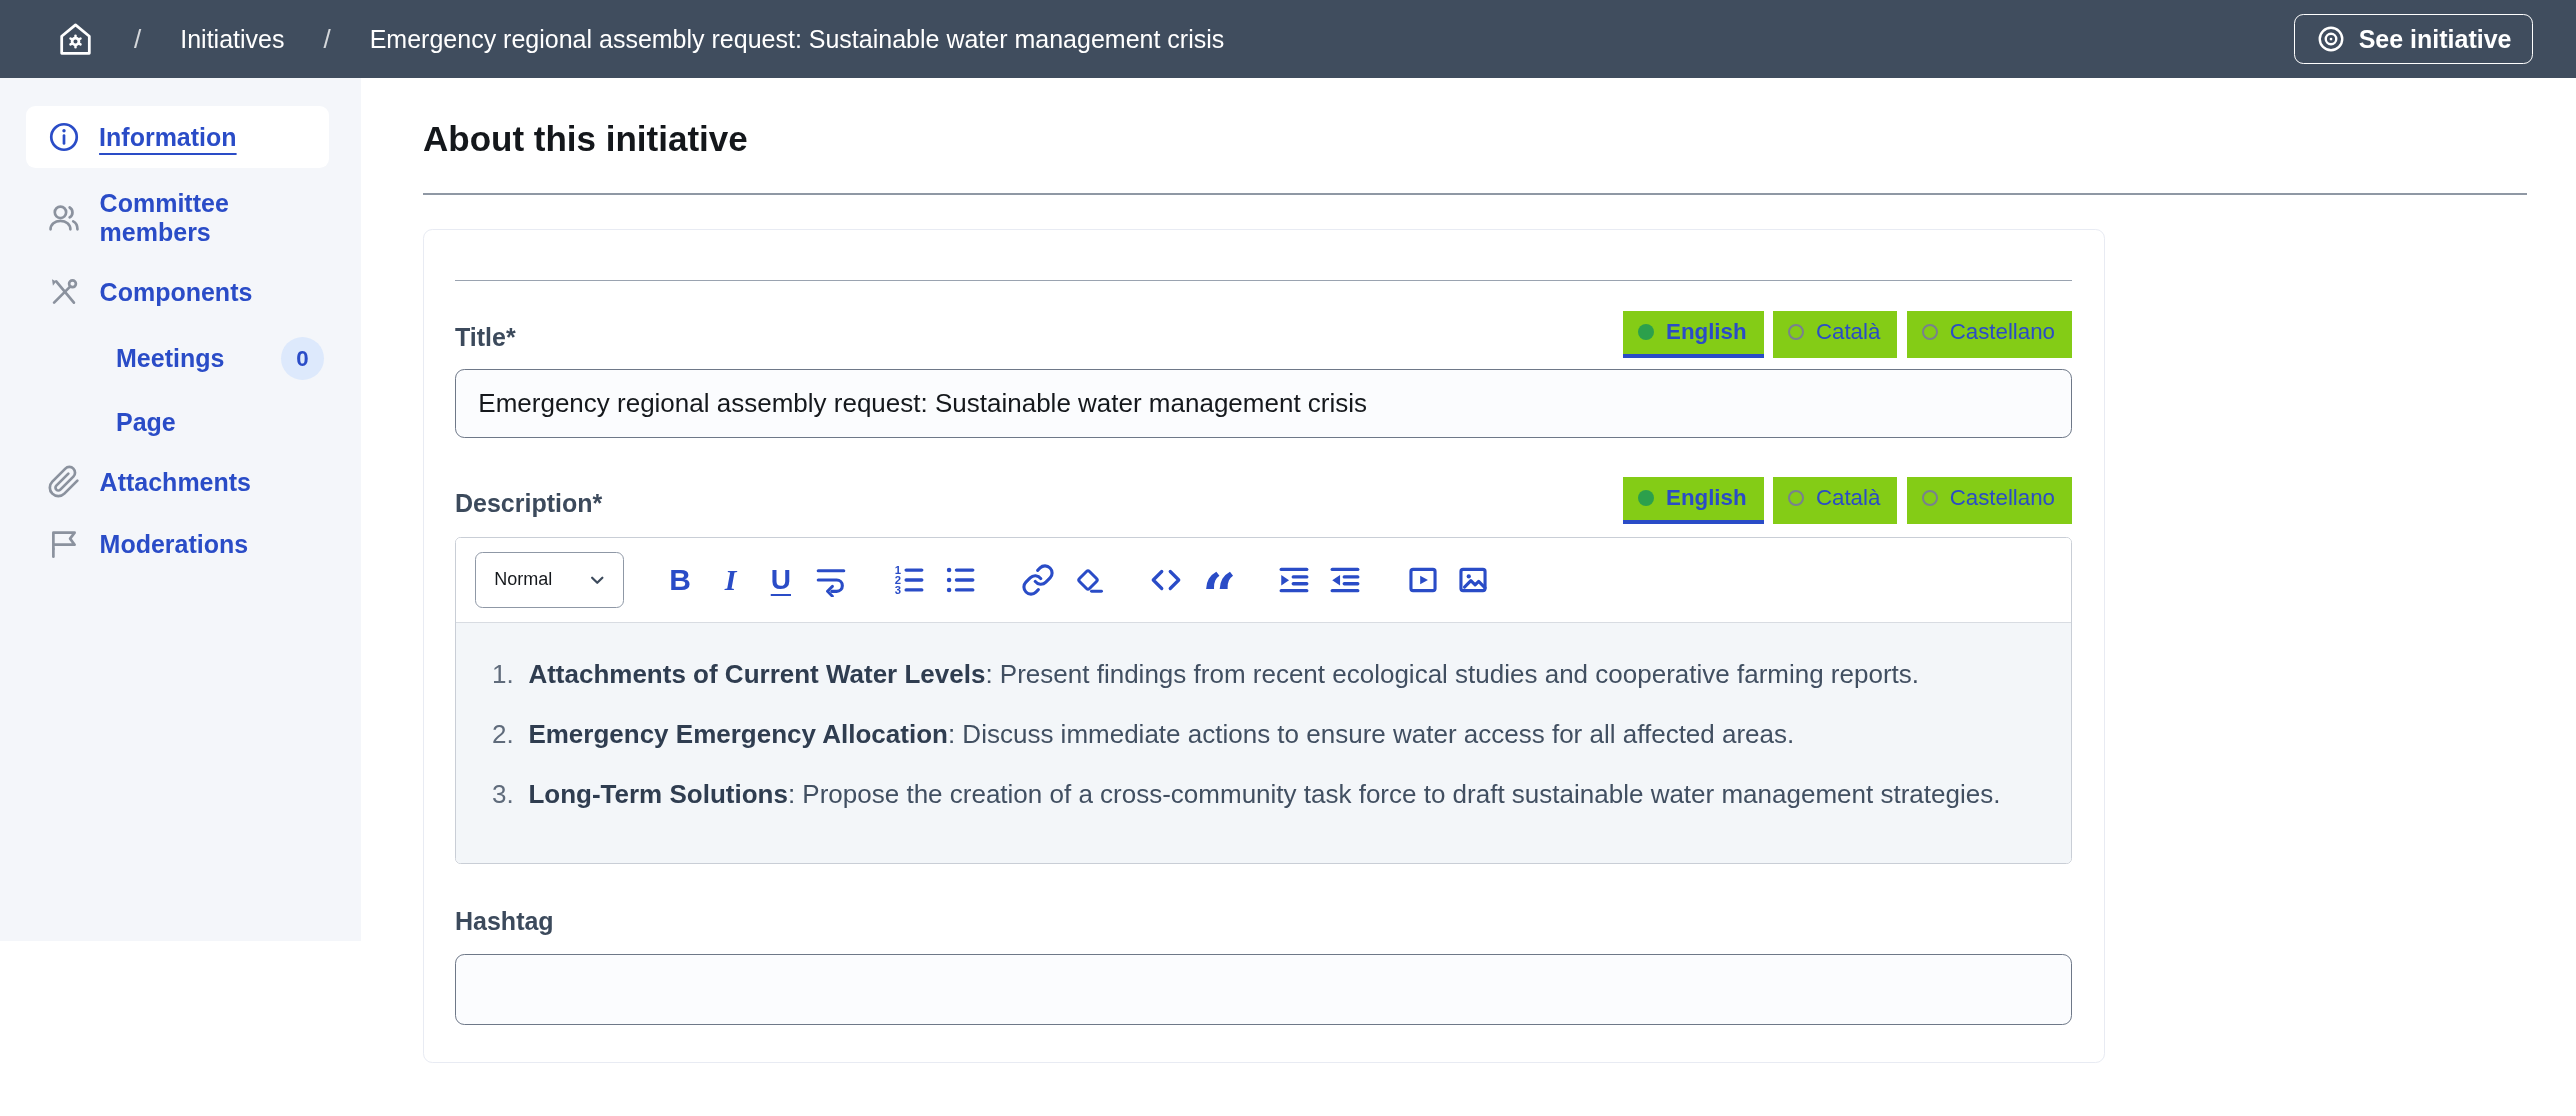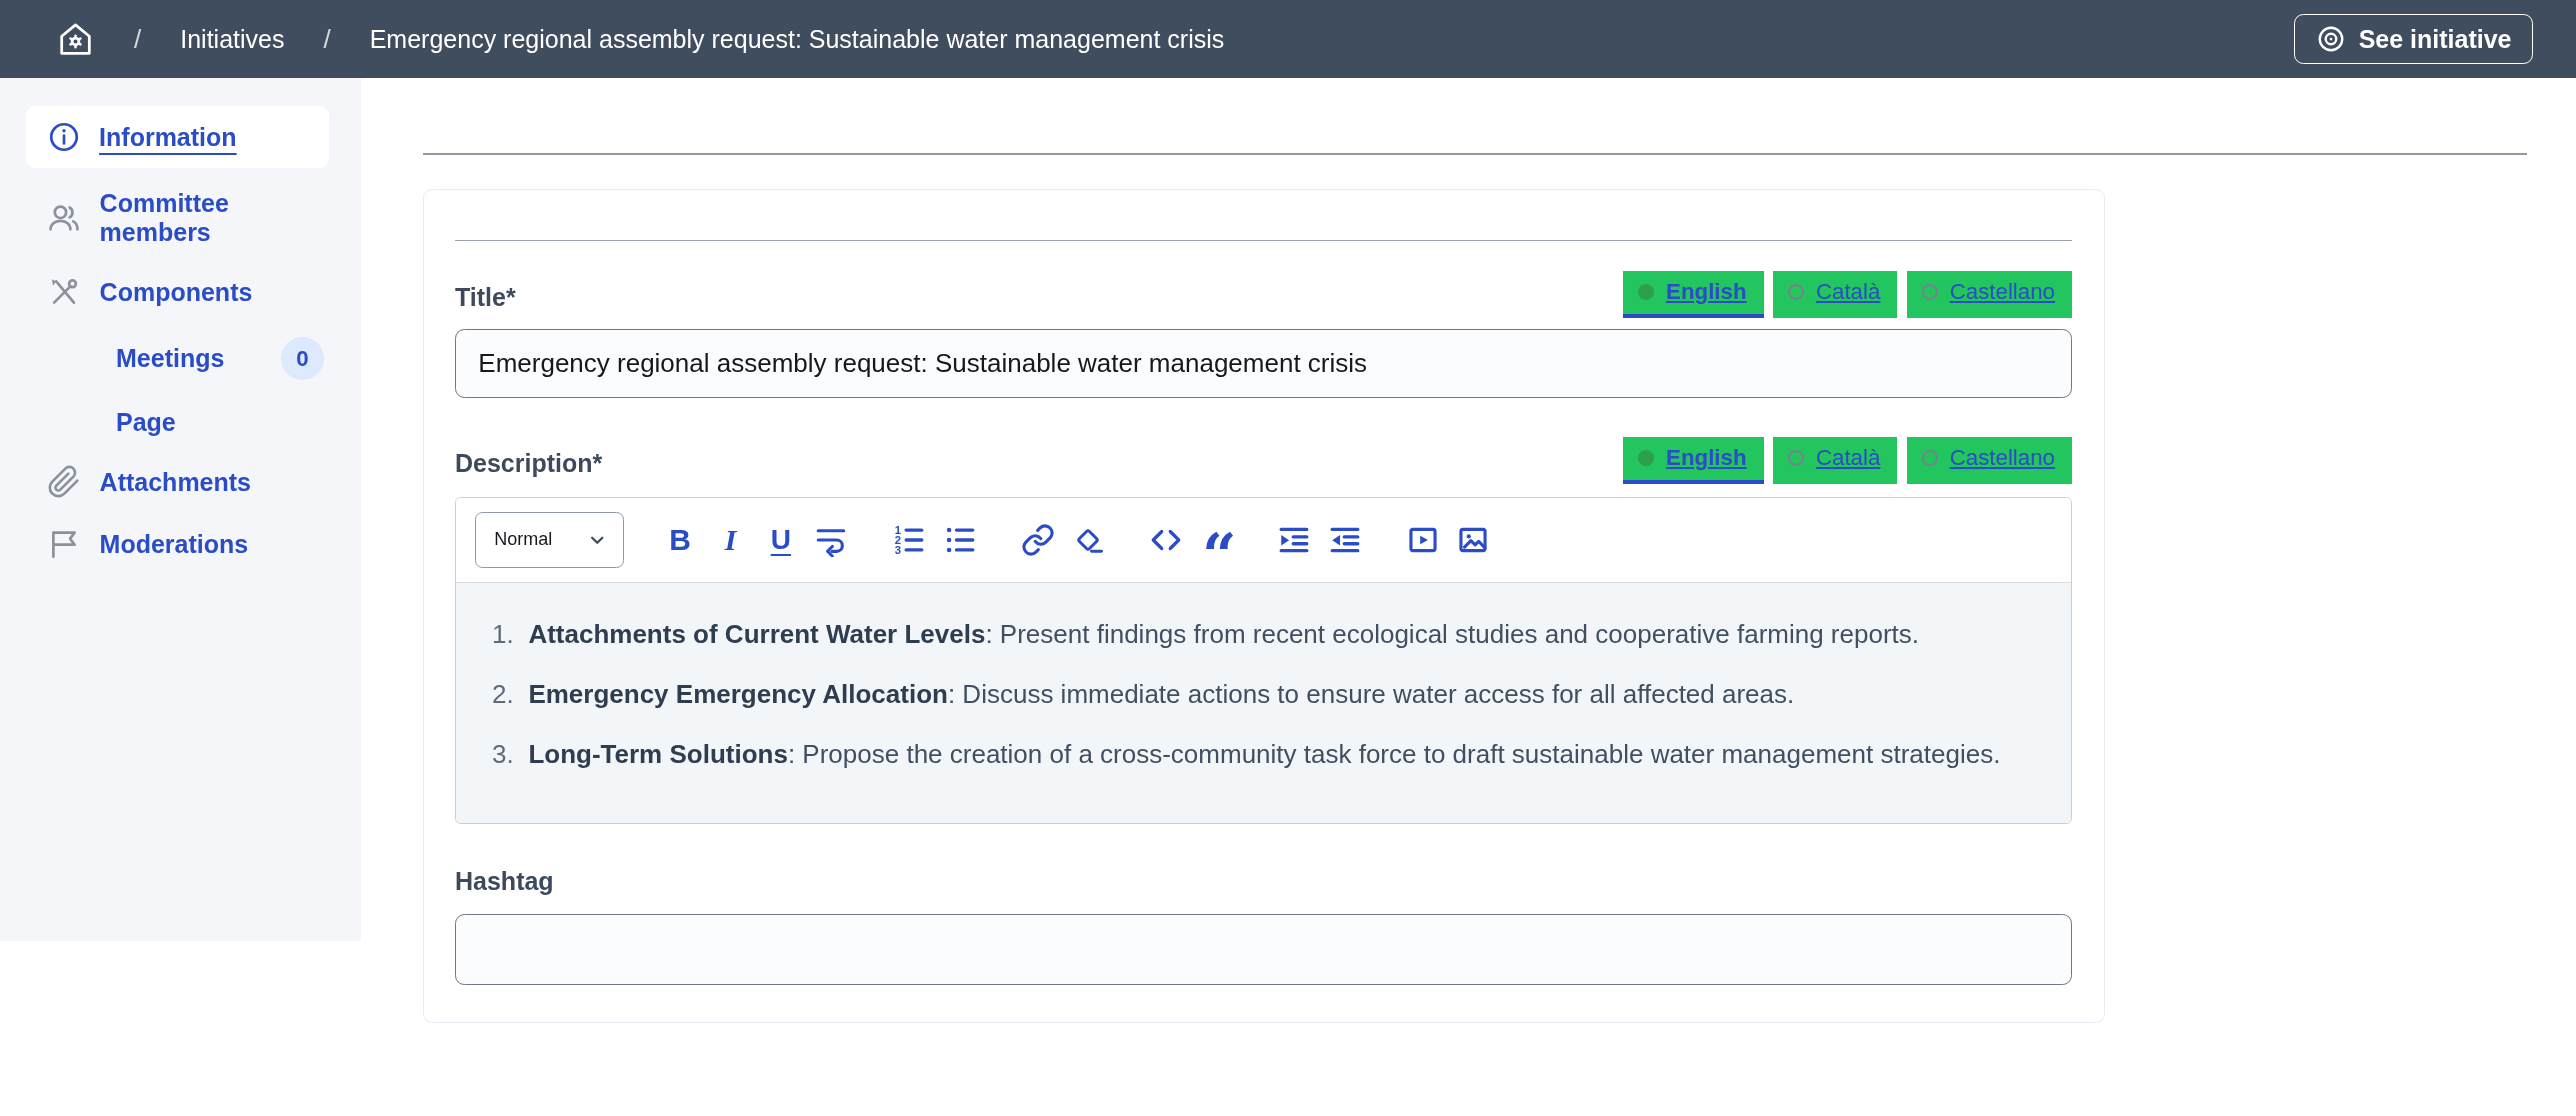--- a/index.html
+++ b/index.html
@@ -83,24 +83,24 @@
   .section-head .chev { width: 30px; height: 30px; color: #2a4cc7; }
   .section-title { color: #2a4cc7; font-size: 28px; font-weight: 700; }
   .section-divider { border: none; border-top: 1.9px solid #9aa3b0; margin-top: 26px; }
 
   .field-head { display: flex; justify-content: space-between; align-items: flex-end; margin-top: 30px; }
   .field-label { font-size: 25px; font-weight: 700; color: #3c4a5c; padding-bottom: 5.6px; }
 
   .lang-tabs { display: flex; gap: 9.3px; }
   .lang-tab {
     display: flex; align-items: center; gap: 12px;
-    background: #22c55e; color: #2a4cc7;
+    background: #84cc16; color: #2a4cc7;
     font-size: 22.3px; padding: 8.4px 17px 8.4px 15px;
     border: none; border-bottom: 4.7px solid transparent;
-    font-family: inherit; cursor: pointer; text-decoration: underline;
+    font-family: inherit; cursor: pointer;
   }
   .lang-tab.active { font-weight: 700; border-bottom-color: #2a4cc7; }
   .lang-dot { width: 16px; height: 16px; border-radius: 50%; }
   .lang-tab.active .lang-dot { background: #2ca04c; }
   .lang-tab:not(.active) .lang-dot { background: transparent; border: 2.3px solid #78818e; }
 
   .text-input {
     display: block; width: 100%; height: 69px;
     margin-top: 11.2px;
     border: 1.9px solid #6e7888; border-radius: 9.3px;
@@ -254,20 +254,21 @@
         <svg viewBox="0 0 24 24" fill="none" stroke="currentColor" stroke-width="1.9" stroke-linecap="round" stroke-linejoin="round">
           <path d="M4.5 15.5V4h15l-3.2 4.2L19.5 12.5h-15"></path>
           <line x1="4.5" y1="15.5" x2="4.5" y2="21"></line>
         </svg>
       </span>
       <span class="s-label">Moderations</span>
     </div>
   </aside>
 
   <main class="main">
+    <h1 class="page-title">About this initiative</h1>
     <hr class="page-divider">
 
     <section class="card">
       <hr class="section-divider">
 
       <div class="field-head">
         <label class="field-label">Title*</label>
         <div class="lang-tabs">
           <button class="lang-tab active">
             <span class="lang-dot"></span>

